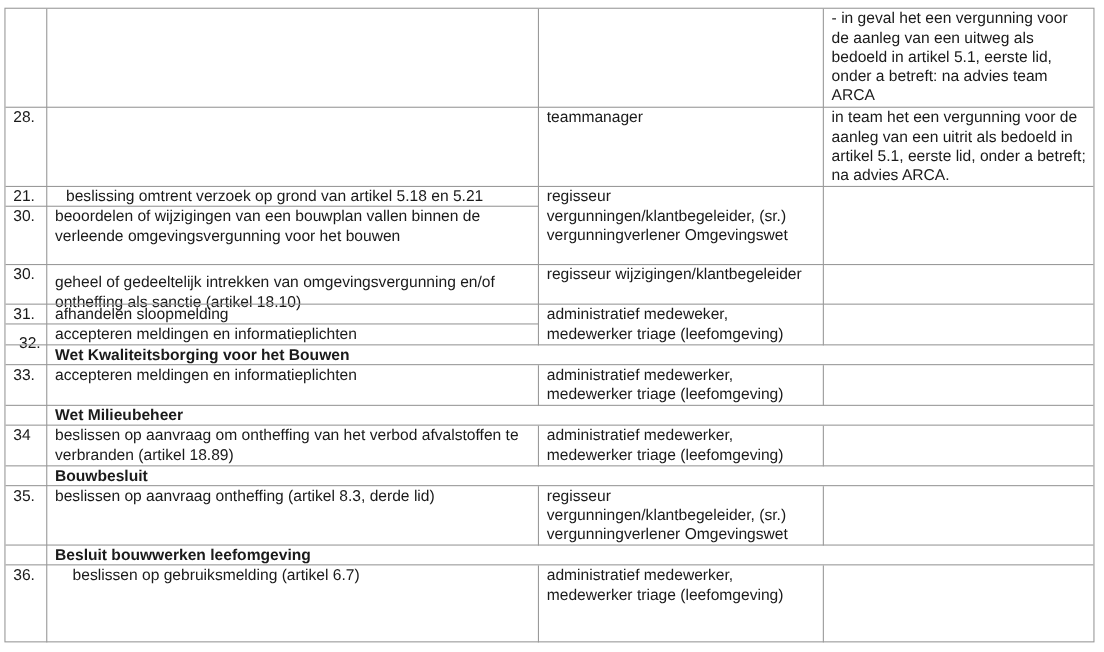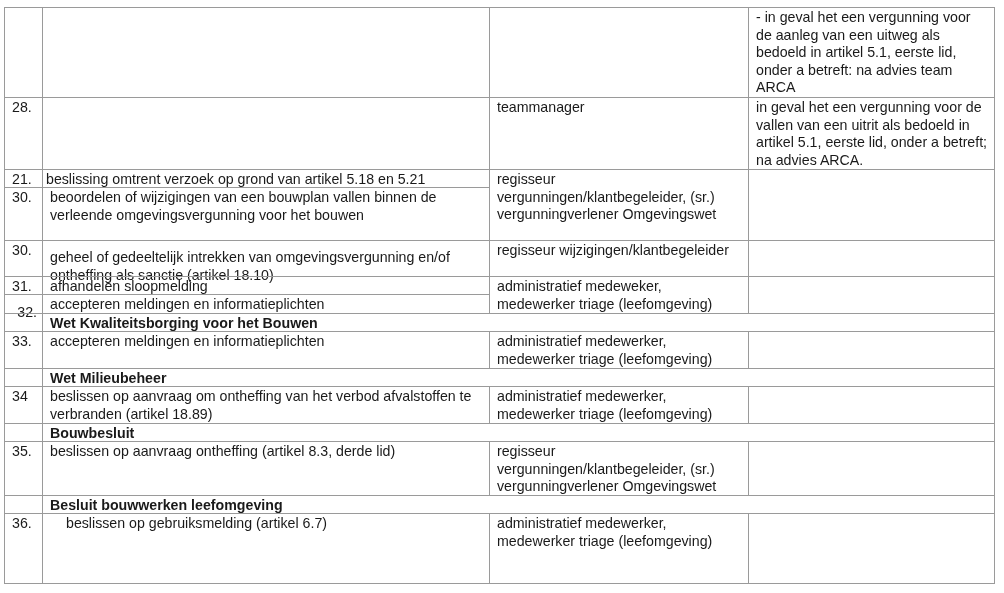--- a/index.html
+++ b/index.html
@@ -16,24 +16,24 @@
 </style>
 </head>
 <body>
 
 <div class="tbl">
 
   <div class="cell" style="left:744px;top:0;width:246px;height:90px;">- in geval het een vergunning voor de aanleg van een uitweg als bedoeld in artikel 5.1, eerste lid, onder a betreft: na advies team ARCA</div>
 
   <div class="cell num" style="left:0;top:90px;width:38px;height:72px;">28.</div>
   <div class="cell" style="left:485px;top:90px;width:259px;height:72px;">teammanager</div>
-  <div class="cell" style="left:744px;top:90px;width:246px;height:72px;">in geval het een vergunning voor de vallen van een uitrit als bedoeld in artikel 5.1, eerste lid, onder a betreft; na advies ARCA.</div>
+  <div class="cell" style="left:744px;top:90px;width:246px;height:72px;">in team het een vergunning voor de aanleg van een uitrit als bedoeld in artikel 5.1, eerste lid, onder a betreft; na advies ARCA.</div>
 
   <div class="cell num" style="left:0;top:162px;width:38px;height:18px;">21.</div>
-  <div class="cell" style="left:34px;top:162px;width:447px;height:18px;">beslissing omtrent verzoek op grond van artikel 5.18 en 5.21</div>
+  <div class="cell" style="left:48px;top:162px;width:447px;height:18px;">beslissing omtrent verzoek op grond van artikel 5.18 en 5.21</div>
 
   <div class="cell num" style="left:0;top:180px;width:38px;height:53px;">30.</div>
   <div class="cell" style="left:38px;top:180px;width:447px;height:53px;">beoordelen of wijzigingen van een bouwplan vallen binnen de verleende omgevingsvergunning voor het bouwen</div>
 
   <div class="cell" style="left:485px;top:162px;width:259px;height:71px;">regisseur vergunningen/klantbegeleider, (sr.) vergunningverlener Omgevingswet</div>
   <div class="cell" style="left:744px;top:162px;width:246px;height:71px;"></div>
 
   <div class="cell num" style="left:0;top:233px;width:38px;height:36px;">30.</div>
   <div class="cell" style="left:38px;top:240px;width:447px;height:36px;">geheel of gedeeltelijk intrekken van omgevingsvergunning en/of ontheffing als sanctie (artikel 18.10)</div>
   <div class="cell" style="left:485px;top:233px;width:259px;height:36px;">regisseur wijzigingen/klantbegeleider</div>

